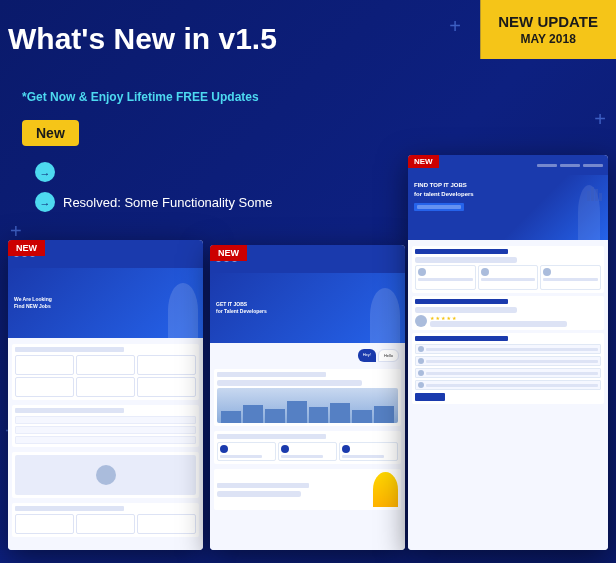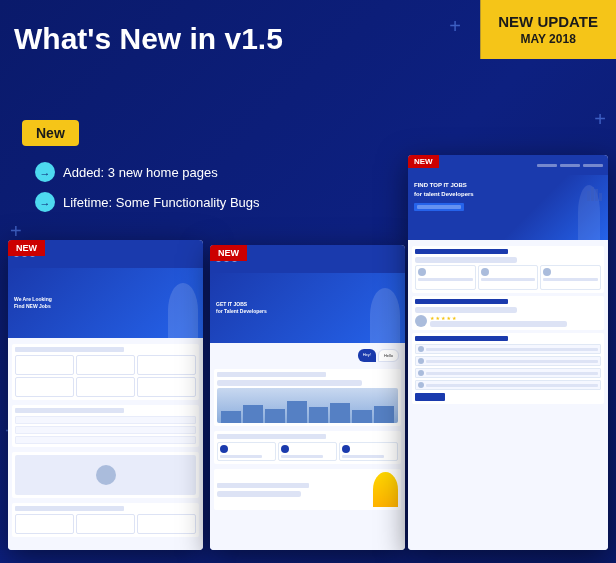--- a/index.html
+++ b/index.html
@@ -53,21 +53,21 @@
 
     .update-badge .update-date {
       font-size: 12px;
       font-weight: 700;
     }
 
     
     .main-heading {
       position: absolute;
       top: 22px;
-      left: 14px;
+      left: 8px;
       color: #ffffff;
       font-size: 30px;
       font-weight: 900;
       line-height: 1.1;
       width: 330px;
     }
 
     .sub-heading {
       position: absolute;
       top: 90px;
@@ -502,32 +502,32 @@
   <span class="plus plus-3">+</span>
   <span class="plus plus-4">+</span>
 
   <div class="update-badge">
     <div class="update-title">NEW UPDATE</div>
     <div class="update-date">MAY 2018</div>
   </div>
 
   <div class="main-heading">What's New in v1.5</div>
 
+  <div class="sub-heading">*Get Now &amp; Enjoy Lifetime FREE Updates</div>
 
   <div class="new-badge">New</div>
 
 
   <div class="bullet-item bullet1">
     <div class="arrow">→</div>
-    <span>Added: 3 new home pages</span>
   </div>
 
   <div class="bullet-item bullet2">
     <div class="arrow">→</div>
-    <span>Lifetime: Some Functionality Bugs</span>
+    <span>Resolved: Some Functionality Some</span>
   </div>
 
   <div class="screenshot-card card1">
     <div class="new-ribbon">NEW</div>
     <div class="mock-site">
       <div class="mock-header">
         <div class="mock-header-dot"></div>
         <div class="mock-header-dot"></div>
         <div class="mock-header-dot"></div>
       </div>

